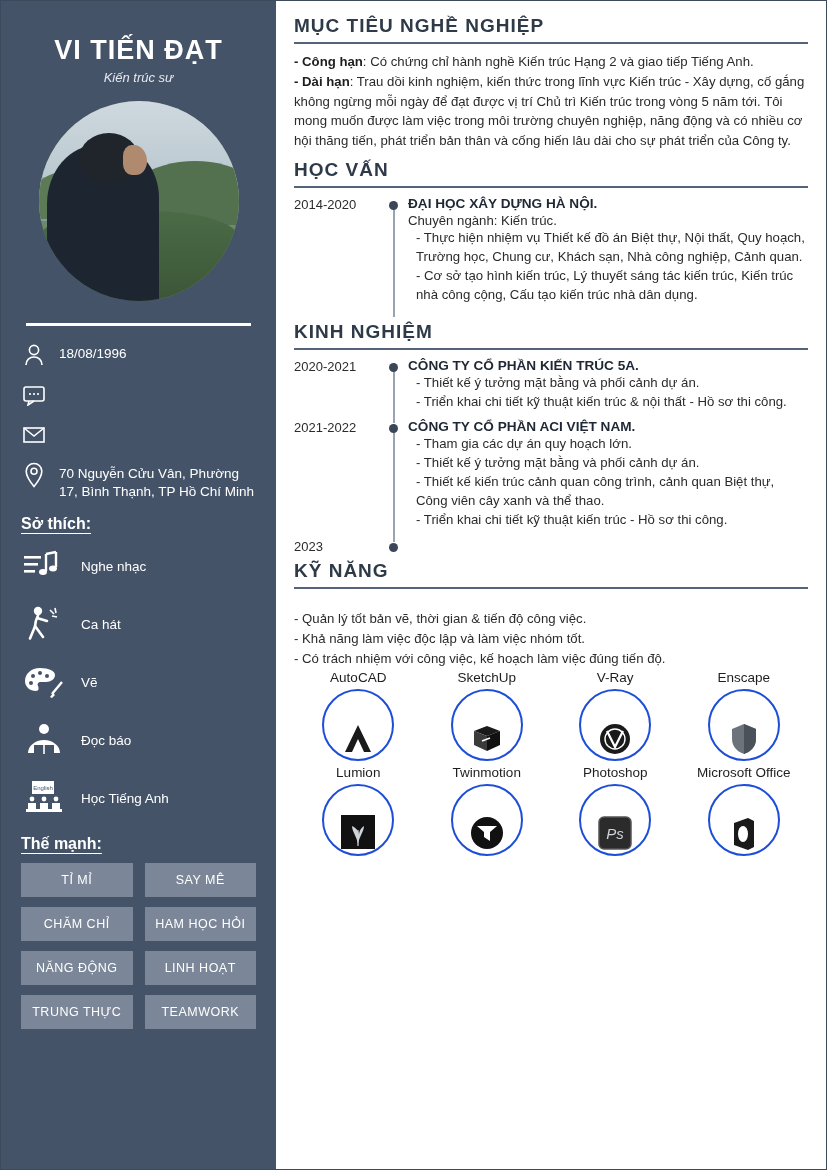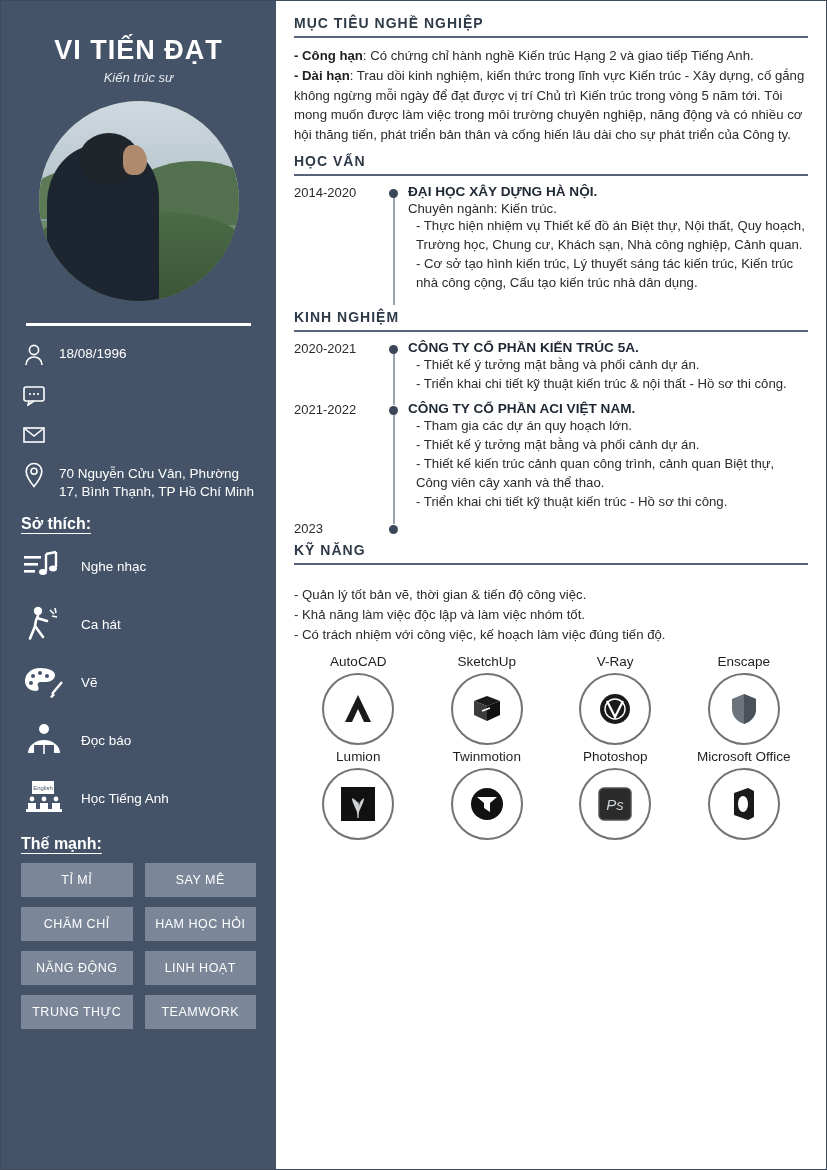--- a/index.html
+++ b/index.html
@@ -133,21 +133,21 @@
   }
 
   
   .main {
     flex: 1;
     padding: 14px 18px 10px 18px;
     color: #2b2b2b;
     position: relative;
   }
   .m-head {
-    font-size: 14px;
+    font-size: 19px;
     letter-spacing: 1px;
     color: #2f3a49;
     font-weight: bold;
     padding-bottom: 3px;
   }
   .m-rule {
     height: 2px; background: #55647a; margin: 2px 0 8px 0;
   }
   .para { font-size: 13.2px; line-height: 1.5; color: #2b2b2b; }
   .para b { color: #1e1e1e; }
@@ -171,33 +171,32 @@
   }
   .tl-body { flex: 1; padding-bottom: 6px; }
   .tl-title { font-size: 13.6px; font-weight: bold; color: #1e2733; }
   .tl-sub { font-size: 13.2px; margin-top: 2px; }
   .tl-item { font-size: 13.2px; line-height: 1.45; padding-left: 8px; }
 
   .skill-lines { margin-top: 20px; }
   .skill-lines div { font-size: 13.2px; line-height: 1.55; }
 
   .tools {
-    margin-top: 8px;
     display: grid;
     grid-template-columns: repeat(4, 1fr);
     row-gap: 4px;
   }
   .tool {
     display: flex; flex-direction: column; align-items: center;
   }
   .tool-name { font-size: 13.5px; margin-bottom: 4px; color: #1e1e1e; }
   .tool-circle {
     width: 72px; height: 72px; border-radius: 50%;
-    border: 2px solid #737373;
-    display: flex; align-items: center; justify-content: center;
+    border: 2px solid #1d4ed8;
+    display: flex; align-items: flex-end; justify-content: center;
     background: #ffffff;
   }
   .tool-circle svg { display: block; }
 </style>
 </head>
 <body>
 
 <div class="page">
 
   <aside class="sidebar">

